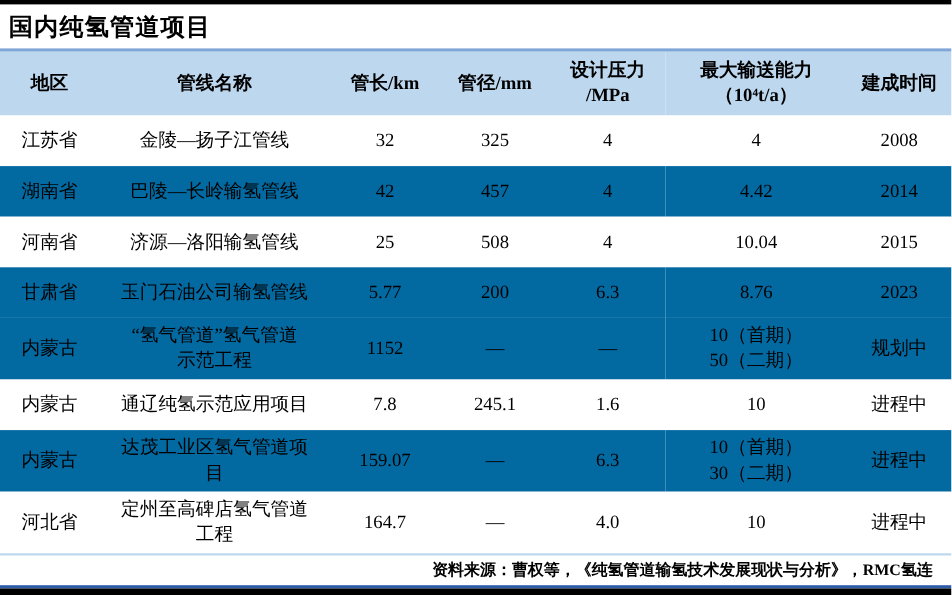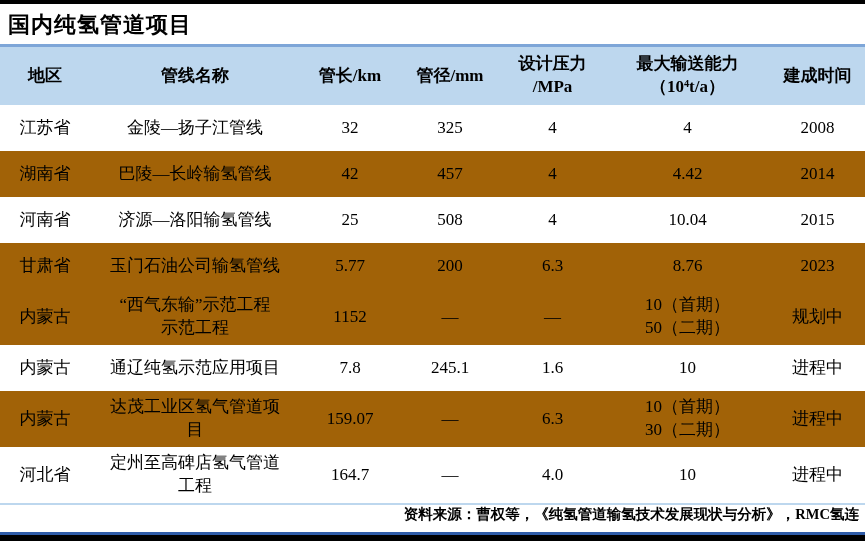--- a/index.html
+++ b/index.html
@@ -32,28 +32,28 @@
 
   th, td {
     text-align: center; vertical-align: middle;
     padding: 0 2px; white-space: pre-line;
     font-size: 17px; line-height: 1.35;
   }
   thead tr { height: 58px; background: #BDD7EE; }
   th { font-weight: bold; }
   tbody tr { height: 46px; background: #ffffff; }
   tbody tr.tall { height: 56px; }
-  tbody tr.alt  { background: #a16207; }
+  tbody tr.alt  { background: #0369a1; }
 
   .table-bottom-rule { height: 2px; background: #BDD7EE; }
 
   .source-row {
     height: 27px;
-    display: flex; justify-content: flex-end;
-    padding-right: 6px; box-sizing: border-box;
+    display: flex; align-items: center; justify-content: flex-end;
+    padding-right: 17px; box-sizing: border-box;
     font-size: 14.5px; font-weight: bold;
   }
   .bottom-rule  { height: 3px; background: #2F5CA8; }
   .frame-bottom { height: 8px; background: #000000; }
 </style>
 </head>
 <body>
 
 <div class="frame-top"></div>
 
@@ -116,21 +116,21 @@
         <td>甘肃省</td>
         <td>玉门石油公司输氢管线</td>
         <td>5.77</td>
         <td>200</td>
         <td>6.3</td>
         <td>8.76</td>
         <td>2023</td>
       </tr>
       <tr class="alt tall">
         <td>内蒙古</td>
-        <td>“西气东输”示范工程
+        <td>“氢气管道”氢气管道
 示范工程</td>
         <td>1152</td>
         <td>—</td>
         <td>—</td>
         <td>10（首期）
 50（二期）</td>
         <td>规划中</td>
       </tr>
       <tr>
         <td>内蒙古</td>

